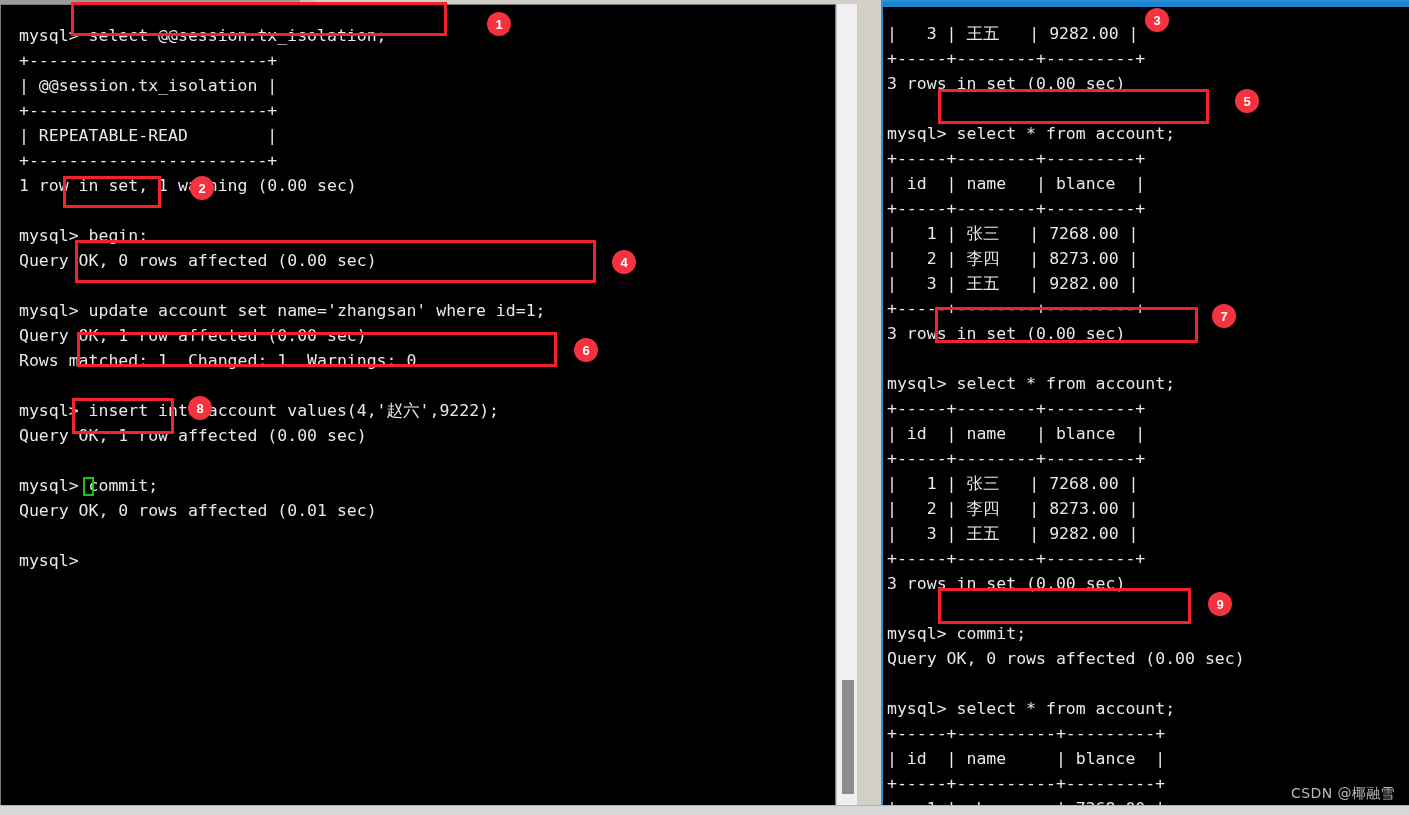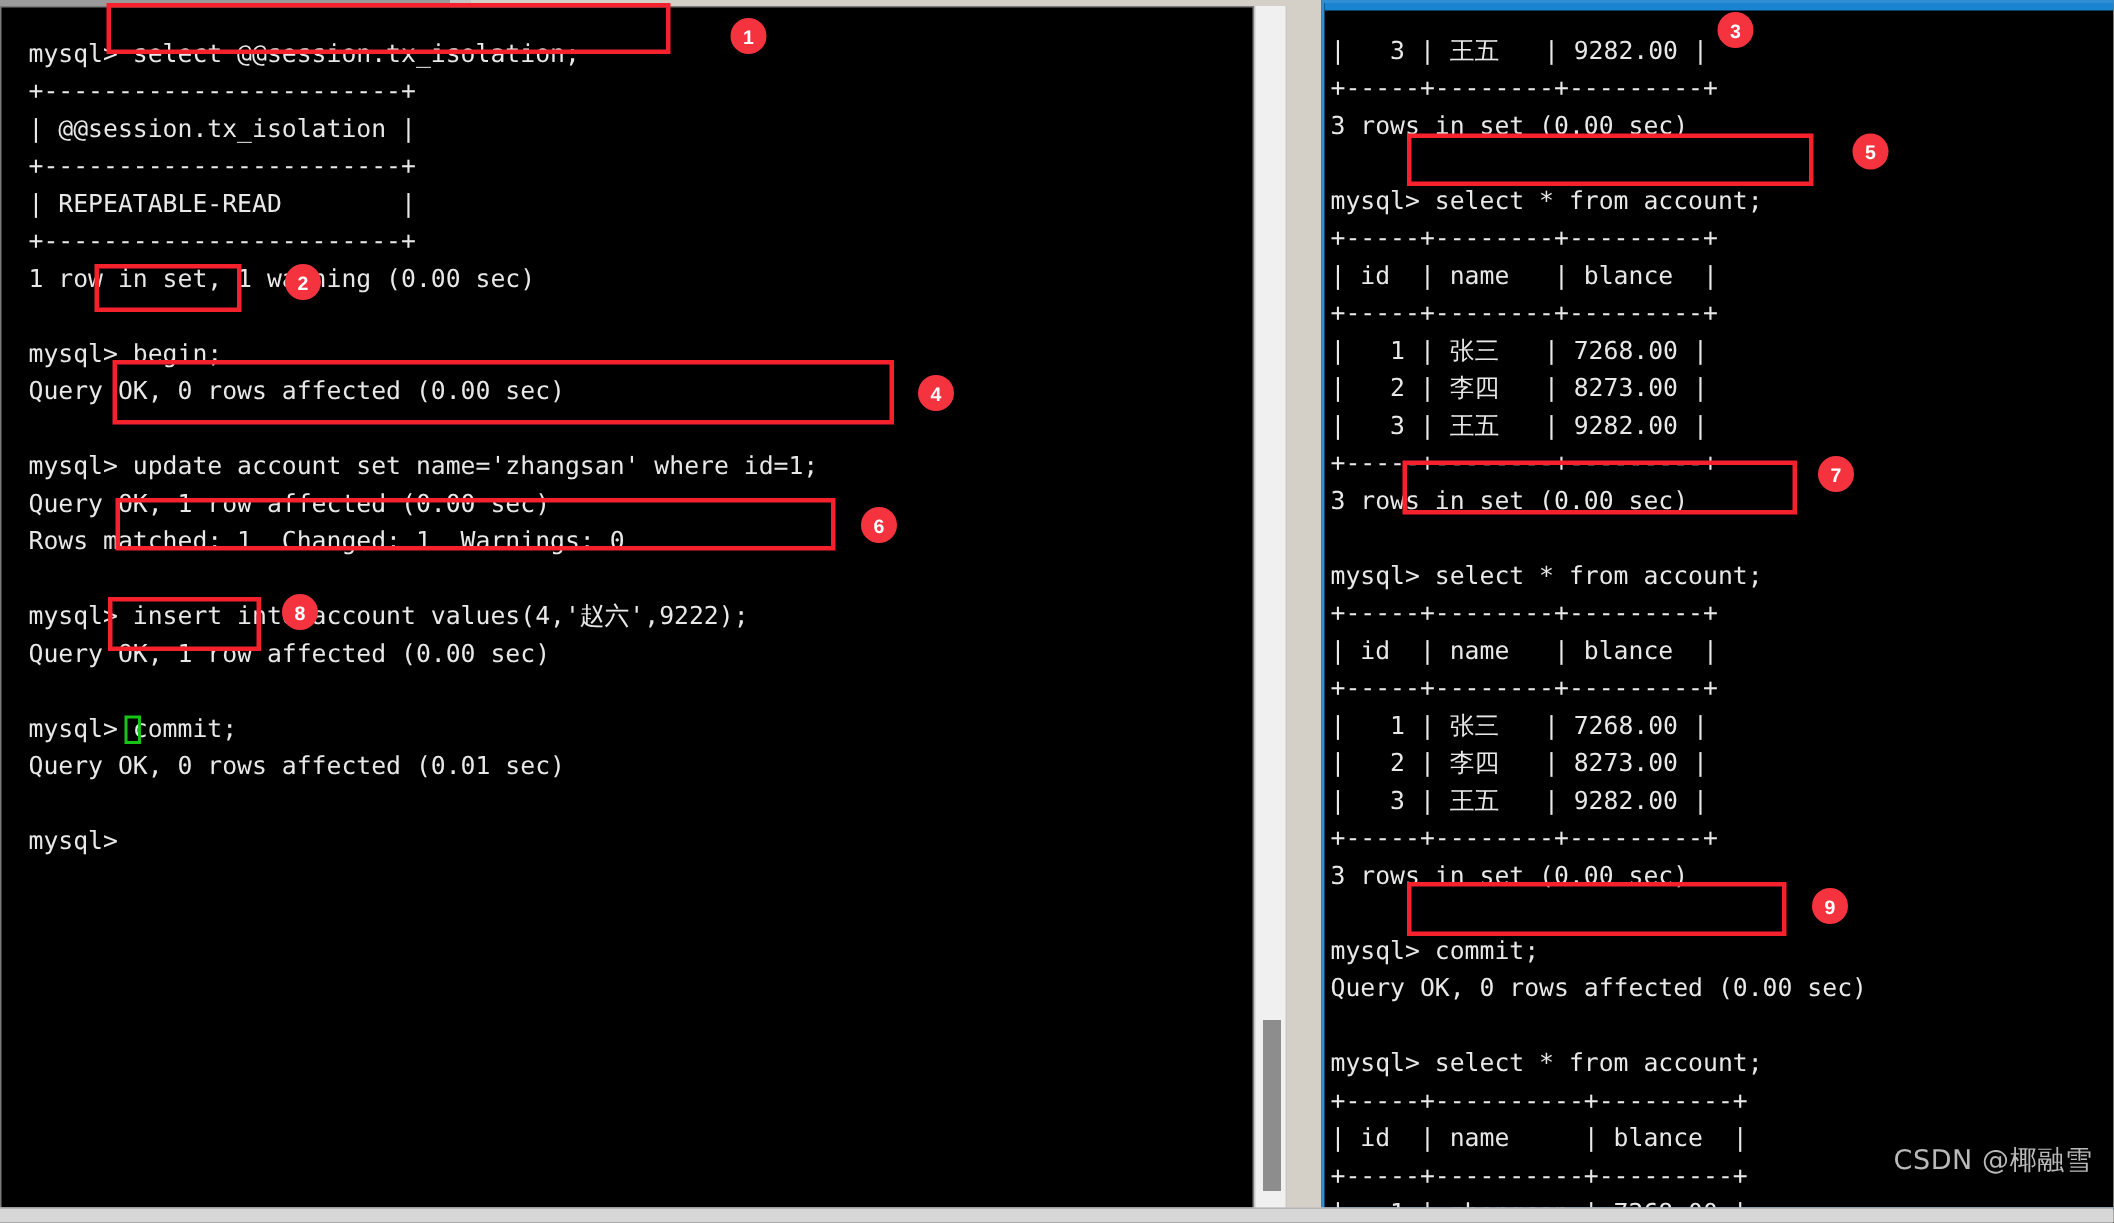--- a/index.html
+++ b/index.html
@@ -117,24 +117,24 @@
     font-weight: 700;
     display: flex;
     align-items: center;
     justify-content: center;
     line-height: 1;
   }
 
   
   #watermark {
     position: absolute;
-    right: 14px; bottom: 30px;
+    right: 14px; bottom: 12px;
     color: #b9b9b9;
     font-family: "DejaVu Sans", "Liberation Sans", sans-serif;
-    font-size: 18px;
+    font-size: 14px;
     letter-spacing: 0.4px;
     z-index: 30;
   }
 </style>
 </head>
 <body>
 
 <div id="screen">
 
   <div id="top-title-fragment" class="chrome-strip"></div>

